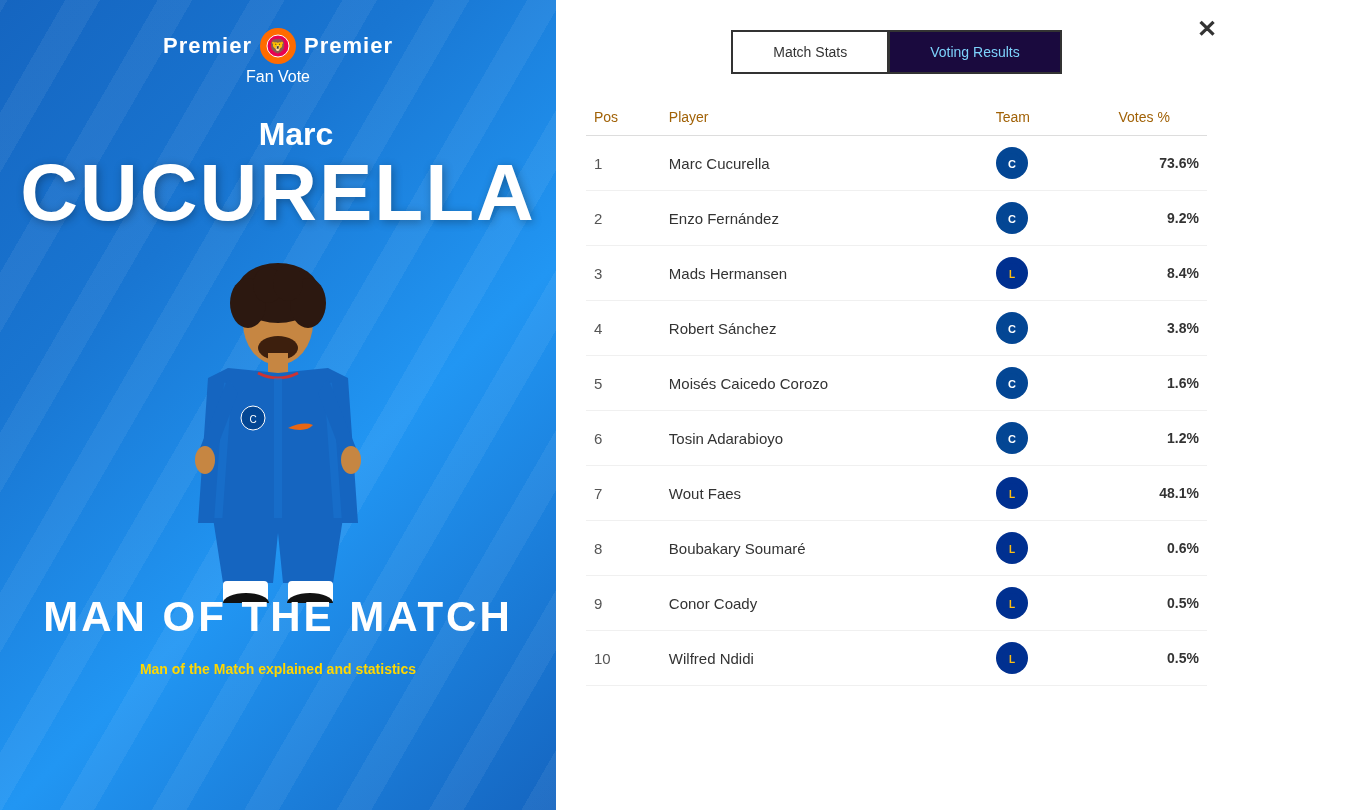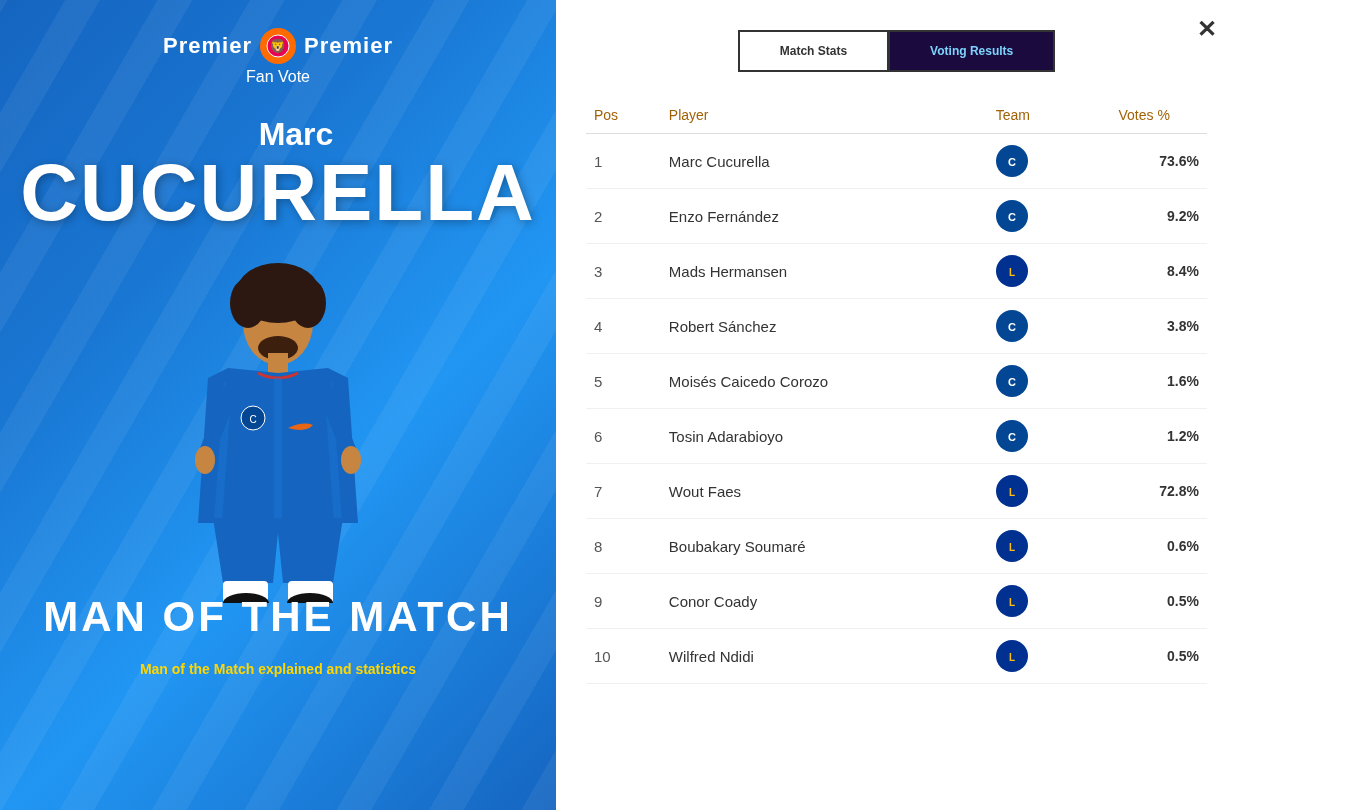--- a/index.html
+++ b/index.html
@@ -162,22 +162,22 @@
       gap: 0;
       margin-bottom: 25px;
       margin-top: 10px;
       justify-content: center;
     }
 
     .tab {
       padding: 12px 40px;
       border: 2px solid #333;
       cursor: pointer;
-      font-size: 12px;
-      font-weight: bold;
+      font-size: 14px;
+      font-weight: normal;
     }
 
     .tab-match-stats {
       background: white;
       color: #333;
       border-right: 1px solid #333;
     }
 
     .tab-voting-results {
       background: #1a0a3e;
@@ -418,21 +418,21 @@
         </tr>
         <tr>
           <td class="pos-col">7</td>
           <td class="player-col">Wout Faes</td>
           <td><div class="team-badge leicester-badge">
               <svg width="22" height="22" viewBox="0 0 22 22">
         <circle cx="11" cy="11" r="10" fill="#003090"></circle>
         <text x="11" y="16" text-anchor="middle" font-size="10" fill="#FDBE11" font-weight="bold">L</text>
       </svg>
             </div></td>
-          <td class="votes-pct">72.8%</td>
+          <td class="votes-pct">48.1%</td>
         </tr>
         <tr>
           <td class="pos-col">8</td>
           <td class="player-col">Boubakary Soumaré</td>
           <td><div class="team-badge leicester-badge">
               <svg width="22" height="22" viewBox="0 0 22 22">
         <circle cx="11" cy="11" r="10" fill="#003090"></circle>
         <text x="11" y="16" text-anchor="middle" font-size="10" fill="#FDBE11" font-weight="bold">L</text>
       </svg>
             </div></td>

